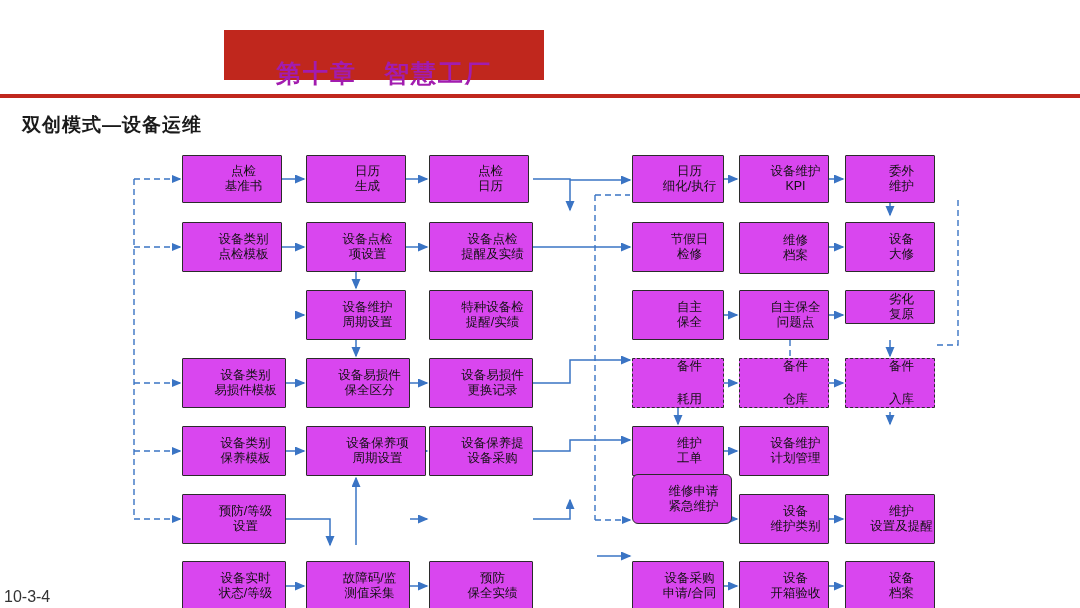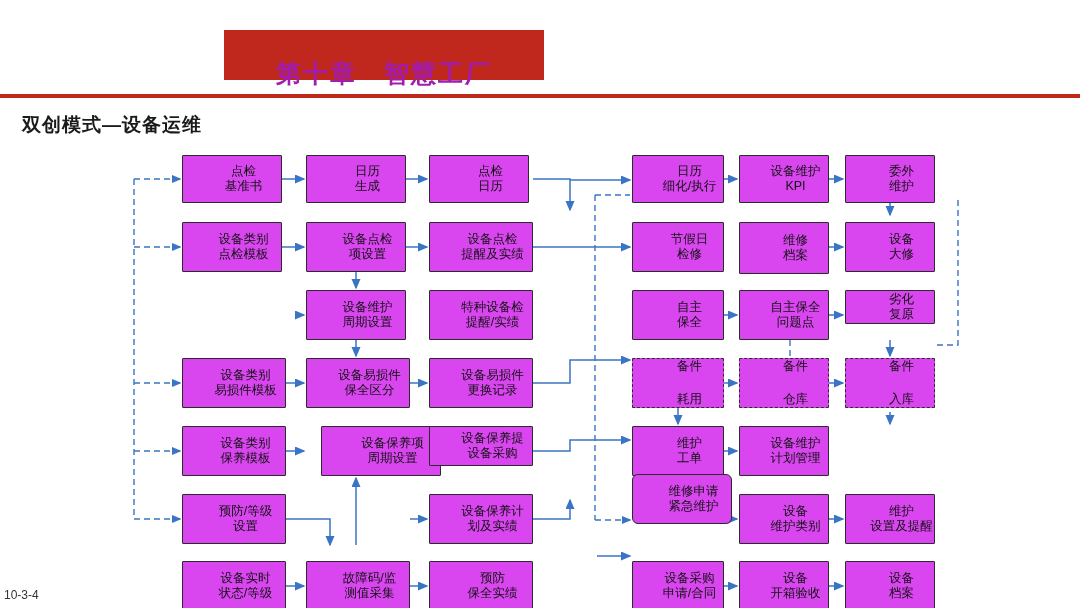--- a/index.html
+++ b/index.html
@@ -27,21 +27,21 @@
   }
   .title-rule:after{
     content:"";position:absolute;right:-12px;top:0;width:12px;height:4px;
     background:#c0271d;
   }
   .subtitle{
     position:absolute;left:22px;top:112px;
     font-size:19px;font-weight:bold;color:#1a1a1a;letter-spacing:1px;
   }
   .page-num{
-    position:absolute;left:4px;top:588px;font-size:12px;color:#333;
+    position:absolute;left:4px;top:588px;font-size:16px;color:#333;
   }
   
   #diagram{position:absolute;left:0;top:0;width:1080px;height:608px;}
   .node{
     position:absolute;box-sizing:border-box;
     border:1.4px solid #2b2b2b;background:#d946ef;
     display:flex;flex-direction:column;align-items:center;justify-content:center;
     font-size:12.5px;color:#111;line-height:1.22;text-align:center;
     border-radius:1px;
     padding-left:23px;
@@ -217,44 +217,40 @@
       <span class="ln">仓库</span>
     </div>
     <div class="node dashed" style="left: 845px; top: 358px; width: 90px; height: 50px;">
       <span class="ln">备件</span>
       <span class="ln">入库</span>
     </div>
     <div class="node" style="left: 182px; top: 426px; width: 104px; height: 50px;">
       <span class="ln">设备类别</span>
       <span class="ln">保养模板</span>
     </div>
-    <div class="node" style="left: 321px; top: 426px; width: 120px; height: 50px;">
+    <div class="node" style="left: 306px; top: 426px; width: 120px; height: 50px;">
       <span class="ln">设备保养项</span>
       <span class="ln">周期设置</span>
     </div>
-    <div class="node" style="left: 429px; top: 426px; width: 104px; height: 40px;">
+    <div class="node" style="left: 429px; top: 426px; width: 104px; height: 50px;">
       <span class="ln">设备保养提</span>
       <span class="ln">设备采购</span>
     </div>
     <div class="node" style="left: 632px; top: 426px; width: 92px; height: 50px;">
       <span class="ln">维护</span>
       <span class="ln">工单</span>
     </div>
     <div class="node" style="left: 739px; top: 426px; width: 90px; height: 50px;">
       <span class="ln">设备维护</span>
       <span class="ln">计划管理</span>
     </div>
     <div class="node" style="left: 182px; top: 494px; width: 104px; height: 50px;">
       <span class="ln">预防/等级</span>
       <span class="ln">设置</span>
     </div>
-    <div class="node" style="left: 429px; top: 494px; width: 104px; height: 50px;">
-      <span class="ln">设备保养计</span>
-      <span class="ln">划及实绩</span>
-    </div>
     <div class="node" style="left: 632px; top: 474px; width: 100px; height: 50px; border-radius: 6px;">
       <span class="ln">维修申请</span>
       <span class="ln">紧急维护</span>
     </div>
     <div class="node" style="left: 739px; top: 494px; width: 90px; height: 50px;">
       <span class="ln">设备</span>
       <span class="ln">维护类别</span>
     </div>
     <div class="node" style="left: 845px; top: 494px; width: 90px; height: 50px;">
       <span class="ln">维护</span>

